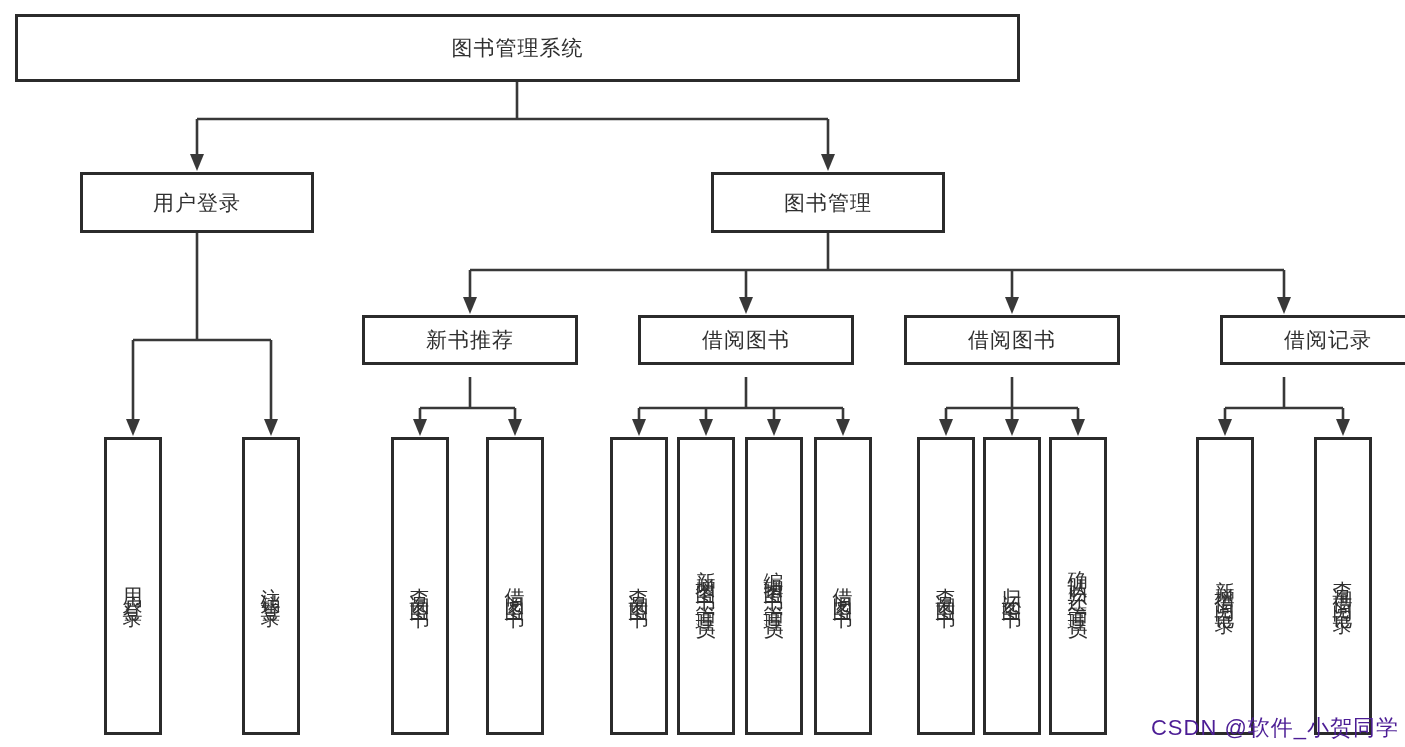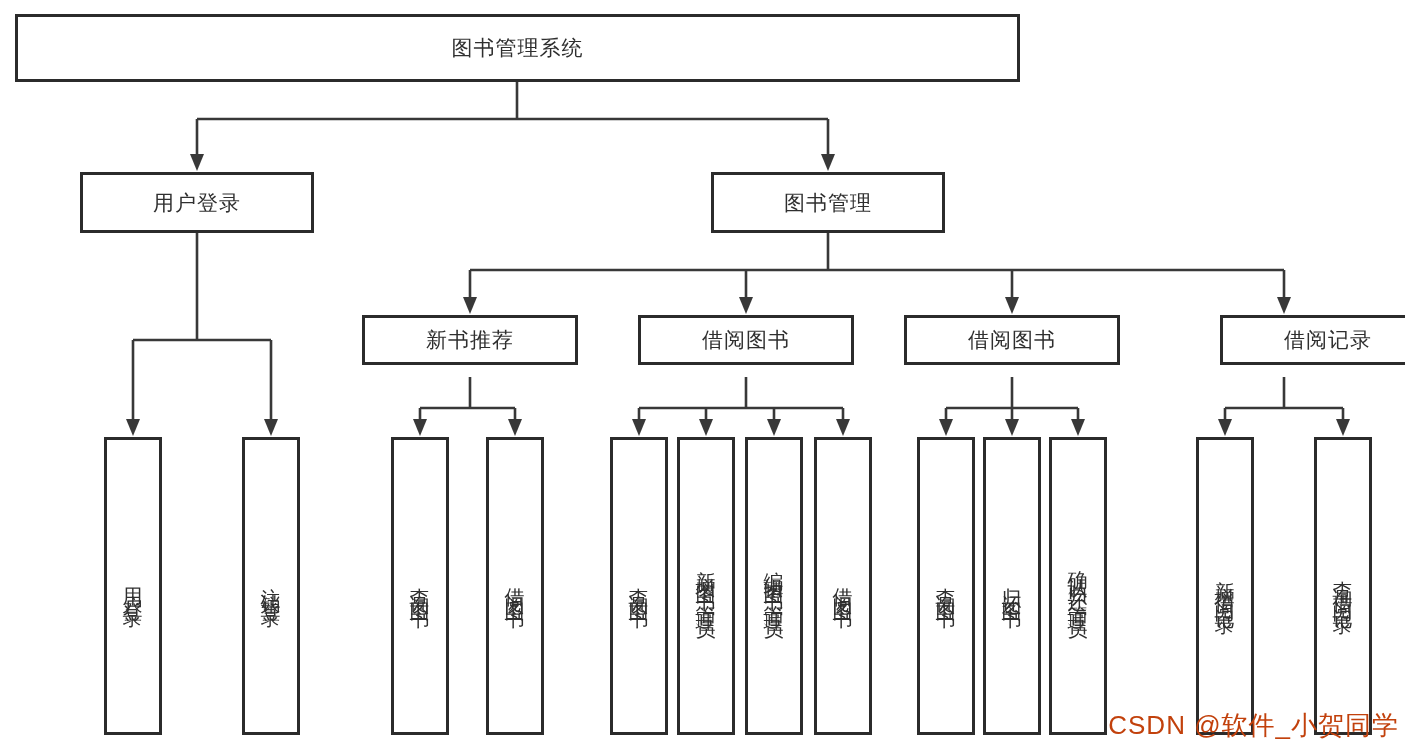--- a/index.html
+++ b/index.html
@@ -39,22 +39,22 @@
     text-orientation:mixed;
     color:#2f2f2f;
     font-size:20px;
     line-height:1;
     letter-spacing:7px;
     white-space:nowrap;
   }
   .watermark{
     position:absolute;
     right:6px;bottom:4px;
-    font-size:26px;
-    color:#c2410c;
+    font-size:22px;
+    color:#4c1d95;
     letter-spacing:1px;
     z-index:3;
     pointer-events:none;
   }
 </style>
 </head>
 <body>
 
 <div class="stage">
 

